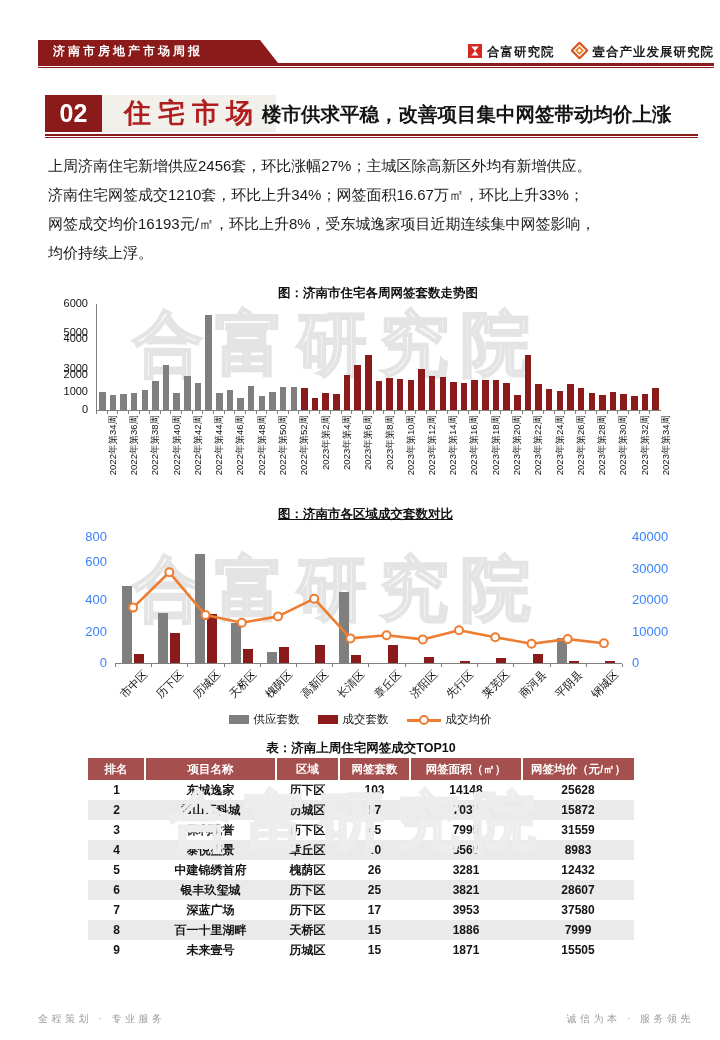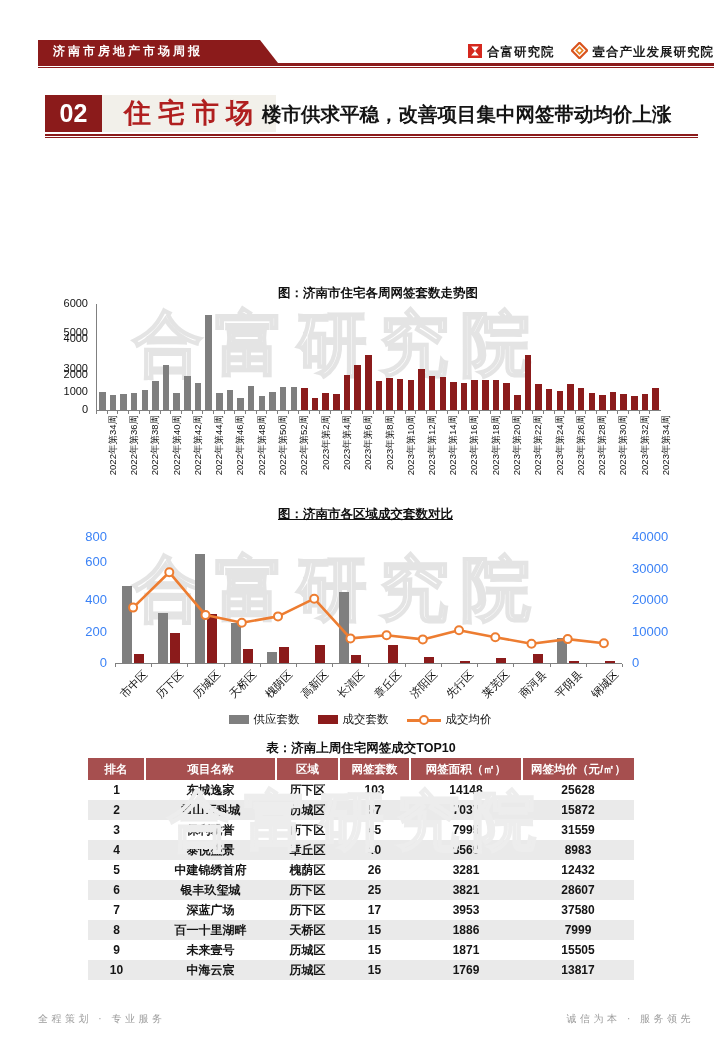--- a/index.html
+++ b/index.html
@@ -89,20 +89,24 @@
           </svg></span>
       <b>壹合产业发展研究院</b>
     </div>
   </div>
 
   <div class="abs sec-num">02</div>
   <div class="abs sec-name">住宅市场</div>
   <div class="abs sec-headline">楼市供求平稳，改善项目集中网签带动均价上涨</div>
   <div class="abs sec-rule"></div>
 
+  <div class="abs summary" id="summary">上周济南住宅新增供应2456套，环比涨幅27%；主城区除高新区外均有新增供应。
+济南住宅网签成交1210套，环比上升34%；网签面积16.67万㎡，环比上升33%；
+网签成交均价16193元/㎡，环比上升8%，受东城逸家项目近期连续集中网签影响，
+均价持续上浮。</div>
 
   <div class="abs wm" style="left:133px;top:298px;font-size:70px;">合富研究院</div>
   <div class="abs c-title" style="left:96px;top:285px;width:564px;">图：济南市住宅各周网签套数走势图</div>
   <div class="abs plot" id="c1-plot" style="left:96px;top:304px;width:564px;height:106px;border-left:1px solid #808080;border-bottom:1px solid #808080;">
       <div class="bar" style="left: 2px; width: 6.5px; height: 17.7px; background: rgb(127, 127, 127);"></div>
       <div class="bar" style="left: 12.64px; width: 6.5px; height: 15.4px; background: rgb(127, 127, 127);"></div>
       <div class="bar" style="left: 23.28px; width: 6.5px; height: 15.9px; background: rgb(127, 127, 127);"></div>
       <div class="bar" style="left: 33.92px; width: 6.5px; height: 17.1px; background: rgb(127, 127, 127);"></div>
       <div class="bar" style="left: 44.57px; width: 6.5px; height: 19.8px; background: rgb(127, 127, 127);"></div>
       <div class="bar" style="left: 55.21px; width: 6.5px; height: 28.6px; background: rgb(127, 127, 127);"></div>
@@ -453,27 +457,19 @@
           <td>7999</td>
         </tr>
         <tr>
           <td>9</td>
           <td>未来壹号</td>
           <td>历城区</td>
           <td>15</td>
           <td>1871</td>
           <td>15505</td>
         </tr>
-        <tr>
-          <td>10</td>
-          <td>中海云宸</td>
-          <td>历城区</td>
-          <td>15</td>
-          <td>1769</td>
-          <td>13817</td>
-        </tr>
       </tbody>
   </table>
   <div class="abs wm" style="left:168px;top:778px;font-size:64px;-webkit-text-stroke:2px #EDEDED;z-index:3;">合富研究院</div>
 
   <div class="abs footer-l">全程策划 · 专业服务</div>
   <div class="abs footer-r">诚信为本 · 服务领先</div>
 </div>
 
 </body></html>

